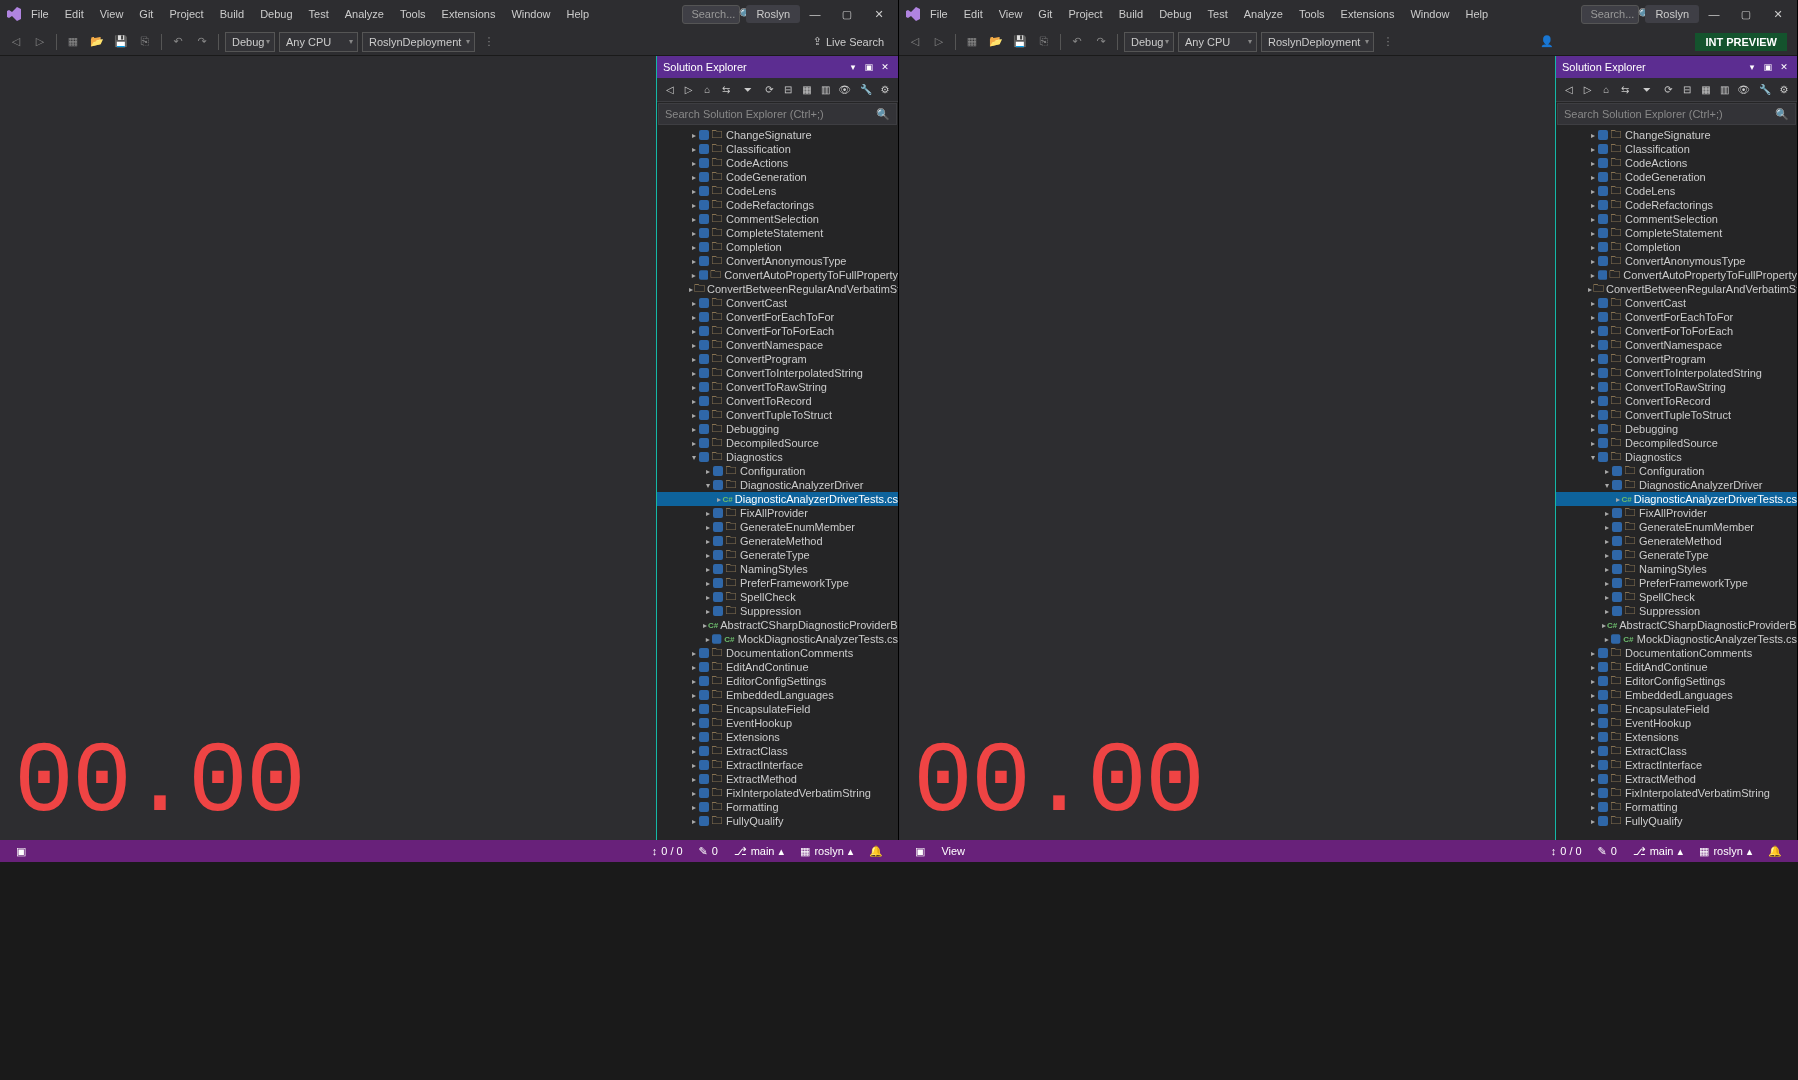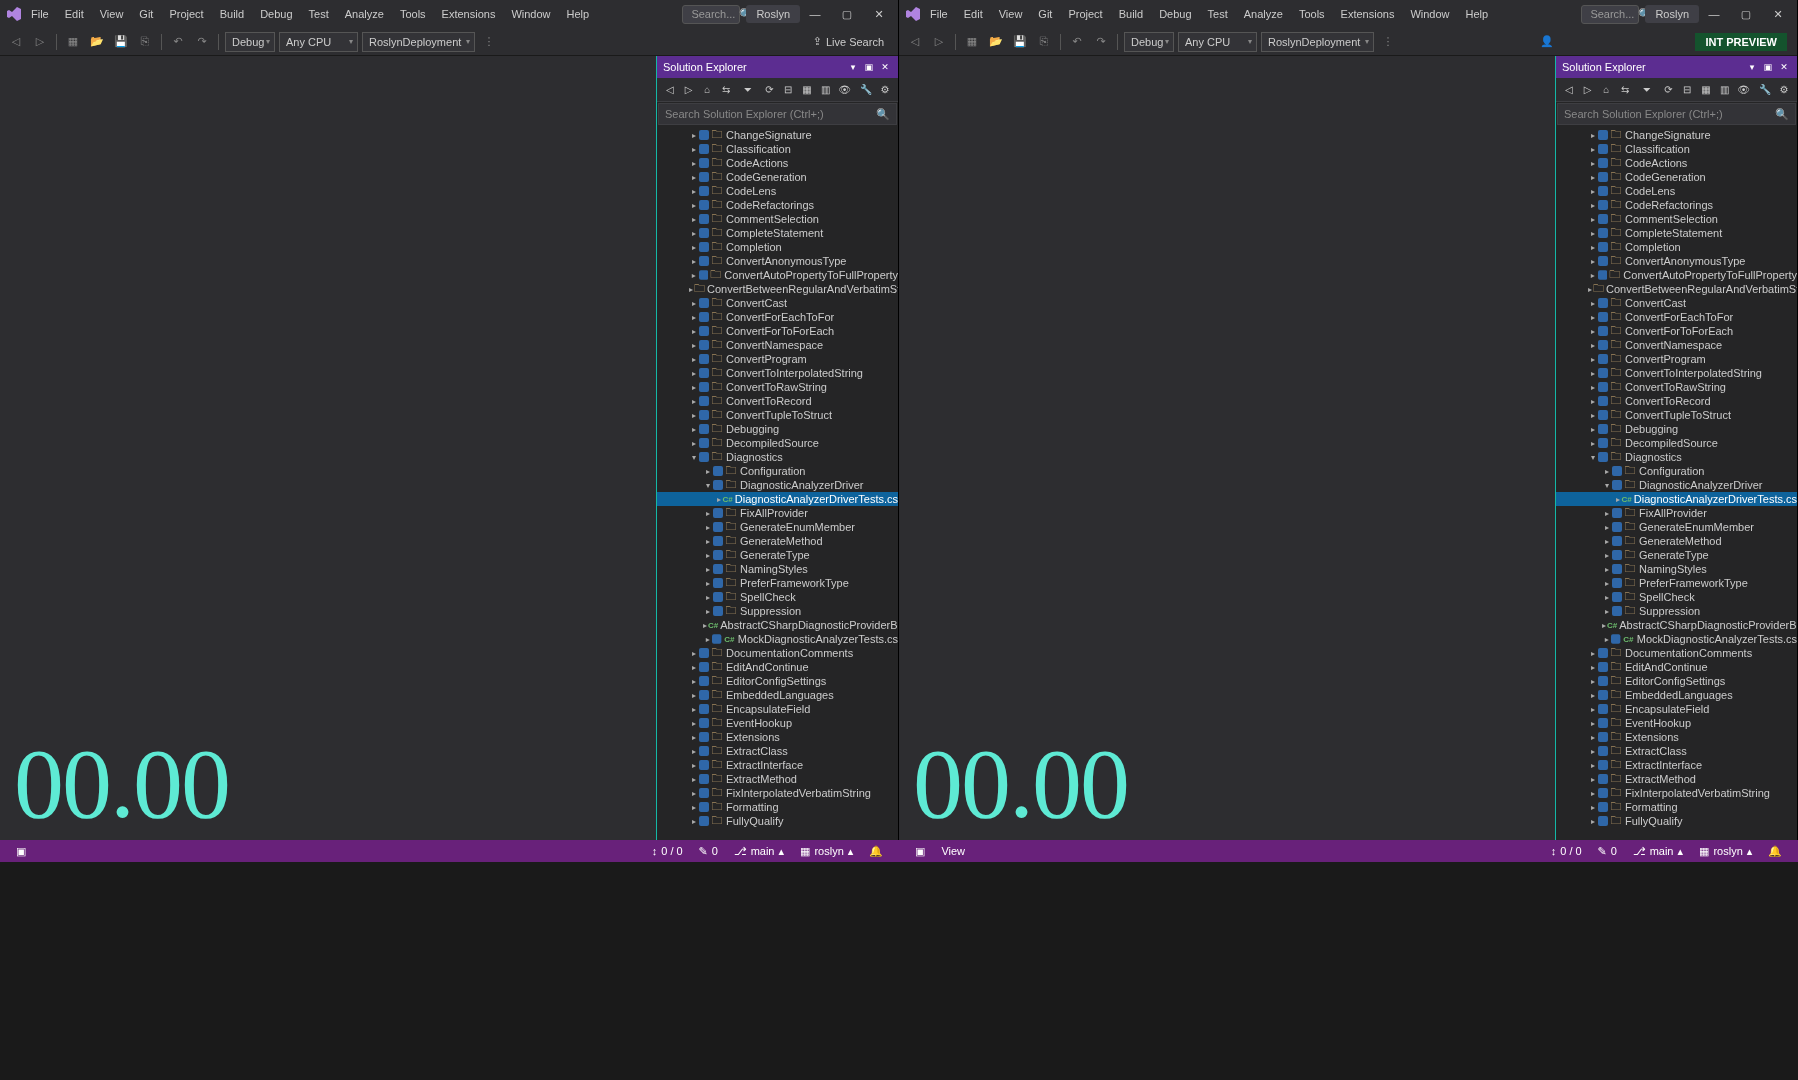--- a/index.html
+++ b/index.html
@@ -41,21 +41,21 @@
 .tn{height:14px;display:flex;align-items:center;padding-left:6px;white-space:nowrap;cursor:pointer;font-size:10.5px}
 .tn.sel{background:#0e639c;color:#fff}
 .tn .chev{width:10px;display:inline-flex;justify-content:center;color:#aaa;font-size:8px}
 .tn .ic{width:14px;height:12px;display:inline-flex;align-items:center;justify-content:center;margin-right:2px}
 .git-ic{width:10px;height:10px;display:inline-block;margin-right:1px}
 .folder-ic{color:#dcb67a}
 .cs-ic{color:#6dbd6d;font-size:8px;font-weight:bold}
 .lvl1{padding-left:32px}
 .lvl2{padding-left:46px}
 .lvl3{padding-left:60px}
-.timer{position:absolute;left:14px;bottom:6px;font-size:100px;font-weight:400;color:#5eead4;font-family:Liberation Serif, serif;letter-spacing:-2px;line-height:1}
+.timer{position:absolute;left:14px;bottom:6px;font-size:100px;font-weight:400;color:#ef4444;font-family:Liberation Mono, monospace;letter-spacing:-2px;line-height:1}
 .status-bar{height:22px;background:#68217a;color:#fff;display:flex;align-items:center;padding:0 8px;font-size:11px;position:absolute;left:0;right:0;top:840px}
 .status-bar.left{right:50%}
 .status-bar.right{left:50%;background:#68217a}
 .sb-item{padding:0 8px;display:flex;align-items:center;gap:4px}
 .sb-spacer{flex:1}
 </style>
 </head>
 <body>
 
 <div class="shell">

